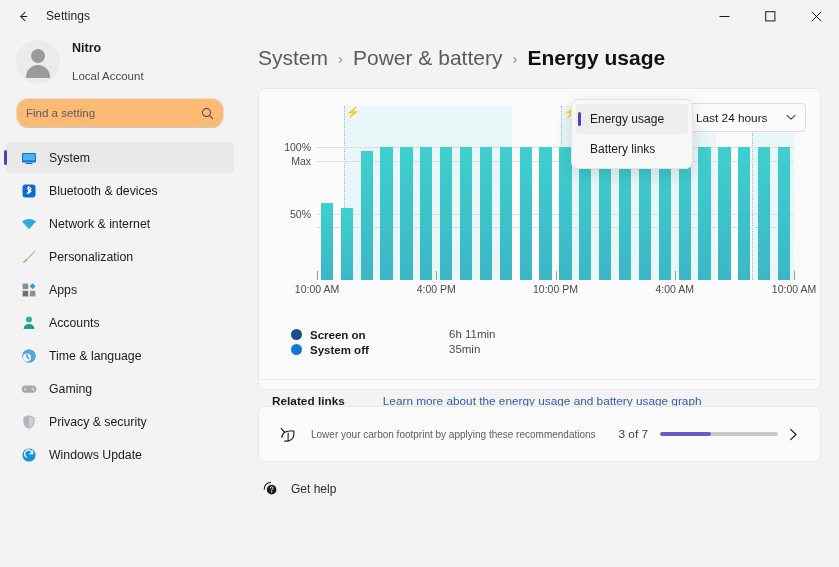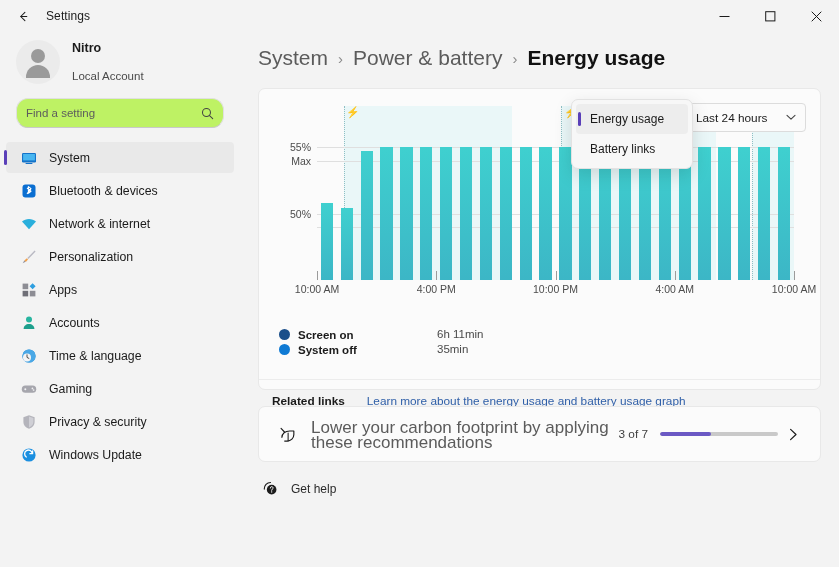--- a/index.html
+++ b/index.html
@@ -68,21 +68,21 @@
     content: ""; position: absolute;
     width: 24px; height: 13px; border-radius: 12px 12px 0 0;
     background: #9a9a9a; left: 10px; top: 25px;
   }
   .pname { font-size: 12.5px; font-weight: 700; color: #1b1b1b; line-height: 15px; }
   .pacct { font-size: 11.5px; color: #4a4a4a; line-height: 15px; margin-top: 13px; }
 
   .searchbox {
     margin: 0 16px 12px 16px;
     height: 30px;
-    background: #bef264;
+    background: #fdba74;
     border: 1px solid #e0e0e0;
     border-bottom: 1px solid #c9c9c9;
     border-radius: 12px;
     display: flex; align-items: center;
     padding: 0 9px;
   }
   .searchbox input {
     flex: 1; border: 0; outline: 0; background: transparent;
     font-family: inherit; font-size: 11.5px; color: #1b1b1b;
   }
@@ -199,47 +199,47 @@
     background: linear-gradient(180deg, #3fd0cf 0%, #3cb6c6 100%);
   }
   .xaxis { position: absolute; left: 58px; right: 26px; top: 191px; height: 26px; }
   .tickmark { position: absolute; top: -9px; width: 1px; height: 9px; background: #9b9b9b; }
   .xlab {
     position: absolute; top: 3px; font-size: 10.5px; color: #4c4c4c;
     white-space: nowrap; transform: translateX(-50%);
   }
 
   
-  .legend { position: absolute; left: 20px; top: 238px; display: flex; }
+  .legend { position: absolute; left: 32px; top: 238px; display: flex; }
   .leg-names { width: 108px; }
   .legrow { display: flex; align-items: center; gap: 8px; height: 15px; }
   .dot { width: 11px; height: 11px; border-radius: 50%; flex: 0 0 11px; }
   .legtxt { font-size: 11.5px; font-weight: 700; color: #1b1b1b; }
   .leg-vals { margin-left: 50px; }
   .legval { font-size: 11.5px; color: #4a4a4a; height: 15px; line-height: 15px; }
 
   .divider { position: absolute; left: 0; right: 0; top: 290px; height: 1px; background: #ececec; }
 
   
   .related {
     position: absolute; left: 0; right: 0; top: 291px; height: 42px;
     display: flex; align-items: center; padding-left: 13px;
   }
   .rel-label { font-size: 11.8px; font-weight: 700; color: #1b1b1b; }
-  .rel-link { font-size: 11.8px; color: #2f5fa8; margin-left: 22px; }
+  .rel-link { font-size: 11.8px; color: #2f5fa8; margin-left: 38px; }
 
   
   .reccard {
     margin-top: 16px; height: 56px;
     display: flex; align-items: center; padding: 0 12px 0 14px;
   }
   .recicon { width: 30px; flex: 0 0 30px; display: flex; align-items: center; justify-content: center; color: #1b1b1b; }
   .rectext { margin-left: 8px; flex: 1; }
   .rectitle { font-size: 12.3px; color: #1b1b1b; line-height: 16px; }
-  .recsub { font-size: 17px; color: #5b5b5b; line-height: 15px; margin-top: 1px; }
+  .recsub { font-size: 10px; color: #5b5b5b; line-height: 15px; margin-top: 1px; }
   .reccount { font-size: 11.8px; color: #3f3f3f; margin-right: 12px; }
   .progress { width: 118px; height: 4px; border-radius: 3px; background: #c9c9c9; overflow: hidden; }
   .progfill { height: 100%; border-radius: 3px; background: #6b59c4; }
   .recchev { width: 30px; display: flex; justify-content: center; color: #1b1b1b; font-size: 13px; }
 
   
   .gethelp {
     margin-top: 18px; display: flex; align-items: center; gap: 12px;
     padding-left: 4px;
   }
@@ -443,21 +443,21 @@
               <div class="chargeband" style="left: 5.625%; width: 35.2083%;"></div>
               <div class="chargeline" style="left: 5.625%;"></div>
               <div class="bolt" style="left: calc(5.625% + 3px);">⚡</div>
               <div class="chargeband" style="left: 51.25%; width: 32.5%;"></div>
               <div class="chargeline" style="left: 51.25%;"></div>
               <div class="bolt" style="left: calc(51.25% + 3px);">⚡</div>
               <div class="chargeband" style="left: 91.25%; width: 8.75%;"></div>
               <div class="chargeline" style="left: 91.25%;"></div>
               <div class="bolt" style="left: calc(91.25% + 3px);">⚡</div>
               <div class="gridline" style="top: 9.09091%;"></div>
-              <div class="ylab" style="top: 9.09091%;">55%</div>
+              <div class="ylab" style="top: 9.09091%;">100%</div>
               <div class="gridline" style="top: 18.1818%;"></div>
               <div class="ylab" style="top: 18.1818%;">Max</div>
               <div class="gridline" style="top: 54.5455%;"></div>
               <div class="ylab" style="top: 54.5455%;">50%</div>
               <div class="gridline" style="top: 63.6364%;"></div>
               <div class="bar" title="10:00 AM — 58%" style="left: 0.791667%; width: 2.58333%; height: 52.7273%;"></div>
               <div class="bar" title="11:00 AM — 54%" style="left: 4.95833%; width: 2.58333%; height: 49.0909%;"></div>
               <div class="bar" title="12:00 PM — 97%" style="left: 9.125%; width: 2.58333%; height: 88.1818%;"></div>
               <div class="bar" title="1:00 PM — 100%" style="left: 13.2917%; width: 2.58333%; height: 90.9091%;"></div>
               <div class="bar" title="2:00 PM — 100%" style="left: 17.4583%; width: 2.58333%; height: 90.9091%;"></div>

